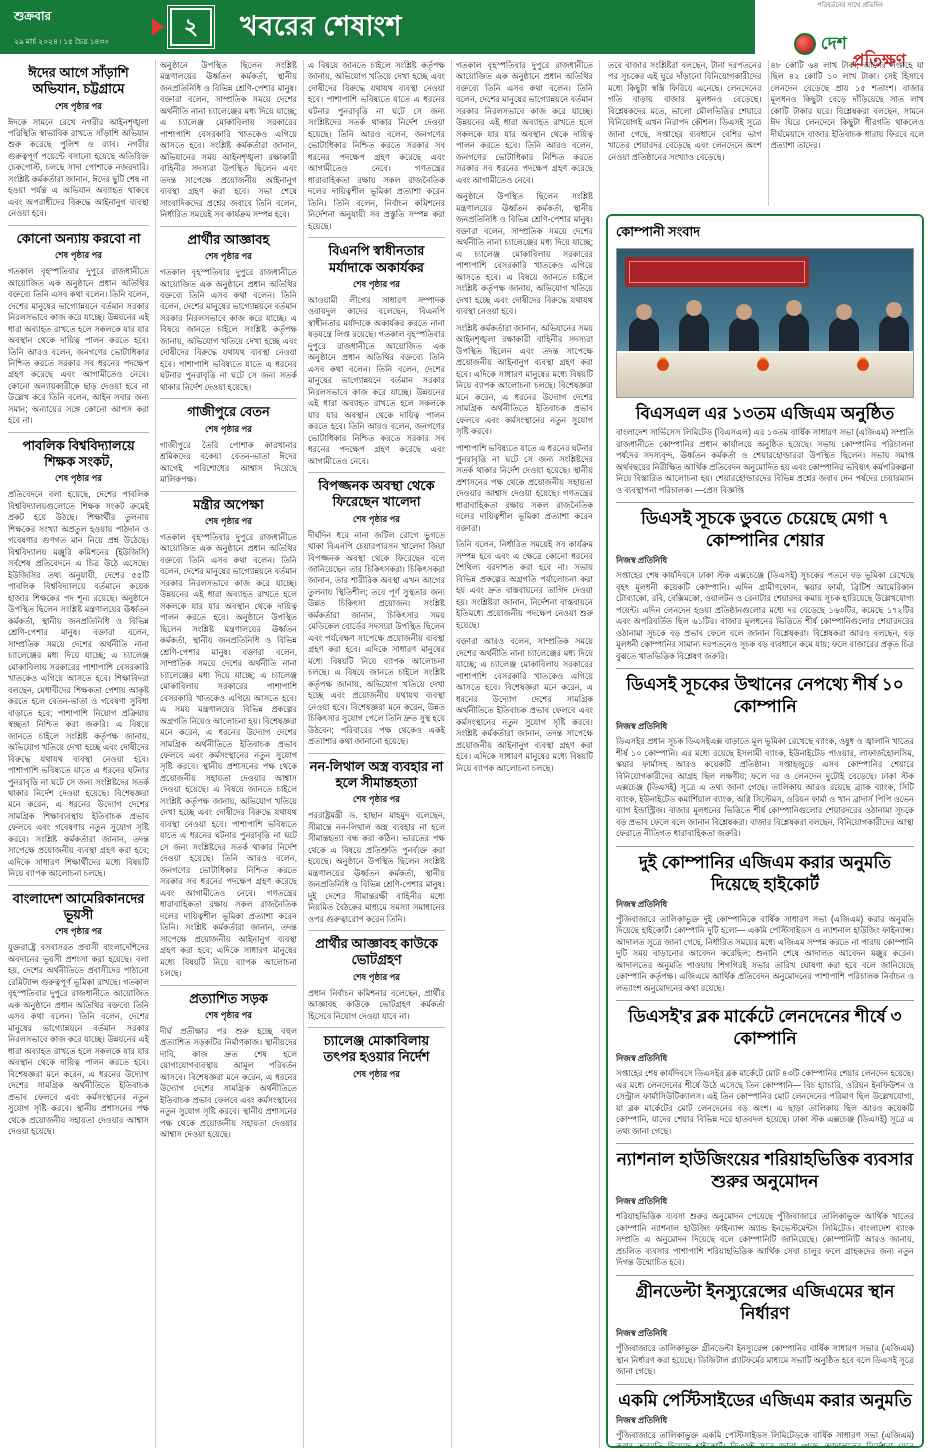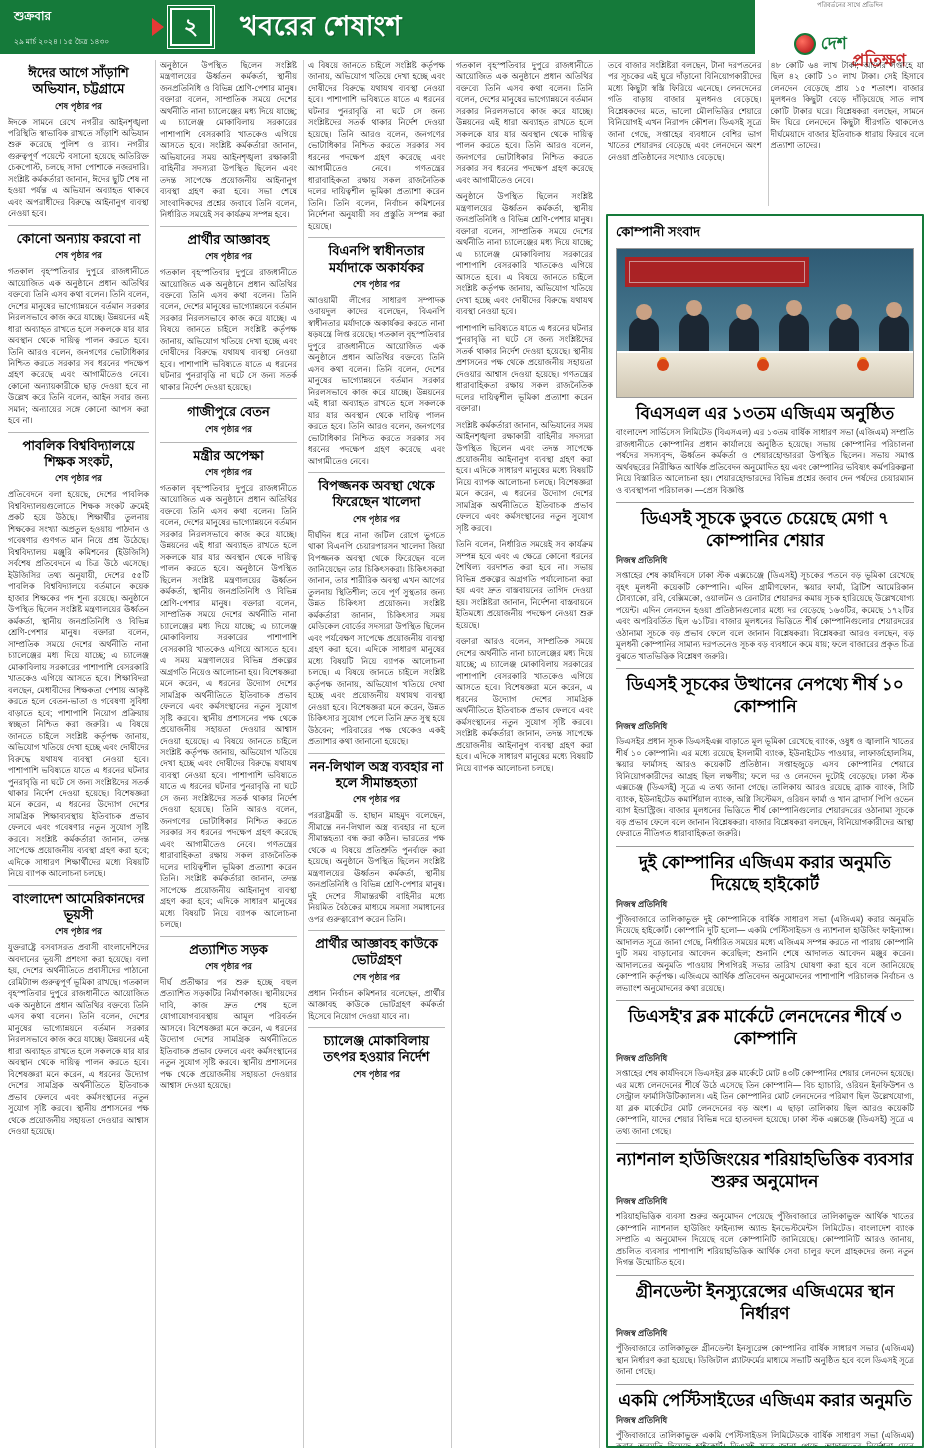--- a/index.html
+++ b/index.html
@@ -32,21 +32,21 @@
   .rightcol{flex:1;box-sizing:border-box;padding-left:6px;height:1388px;overflow:hidden;display:flex;flex-direction:column;}
   .headline{font-size:13px;font-weight:bold;text-align:center;line-height:1.25;margin:5px 0 2px;color:#000;}
   .kicker{font-size:8.5px;font-weight:bold;text-align:center;margin:0 0 3px;color:#111;}
   .nbody{margin:0 0 5px;font-size:8.2px;line-height:1.4;text-align:justify;color:#151515;}
   hr.sep{border:0;border-top:1px solid #b5b5b5;margin:5px 0;}
   
   .right-top{display:flex;height:146px;overflow:hidden;}
   .rt-col{flex:1;padding:0 6px 0 2px;border-right:1px solid #c9c9c9;overflow:hidden;}
   .rt-col.last{border-right:0;padding-right:0;}
   
-  .cbox{border:2px solid #157a3a;border-radius:1px;padding:6px 8px;margin-top:8px;flex:1;overflow:hidden;background:#fff;}
+  .cbox{border:2px solid #157a3a;border-radius:6px;padding:6px 8px;margin-top:8px;flex:1;overflow:hidden;background:#fff;}
   .cbox-title{font-size:13px;font-weight:bold;color:#000;margin:0 0 5px;}
   .citem-h{font-size:17px;font-weight:bold;text-align:center;margin:5px 0 2px;line-height:1.3;color:#000;}
   .cbyline{font-size:8.3px;font-weight:bold;margin:0 0 2px;color:#222;}
   .cbody{font-size:8.2px;line-height:1.4;text-align:justify;margin:0;color:#151515;}
   hr.csep{border:0;border-top:1px solid #9a9a9a;margin:6px 0 2px;}
   
   .photo{position:relative;height:148px;background:linear-gradient(180deg,#2e5a74 0%,#47788f 55%,#8fb0bd 100%);
          overflow:hidden;border:1px solid #999;margin-bottom:4px;}
   .ph-banner{position:absolute;top:8px;left:8px;width:62%;height:30px;background:#b71c1c;opacity:.9;}
   .ph-banner::after{content:"";position:absolute;top:4px;left:4px;right:4px;bottom:4px;border:1px solid rgba(255,255,255,.55);}
@@ -118,20 +118,21 @@
       <hr class="sep">
       <article>
         <h2 class="headline">প্রার্থীর আজ্ঞাবহ</h2>
         <div class="kicker">শেষ পৃষ্ঠার পর</div>
         <p class="nbody">গতকাল বৃহস্পতিবার দুপুরে রাজধানীতে আয়োজিত এক অনুষ্ঠানে প্রধান অতিথির বক্তব্যে তিনি এসব কথা বলেন। তিনি বলেন, দেশের মানুষের ভাগ্যোন্নয়নে বর্তমান সরকার নিরলসভাবে কাজ করে যাচ্ছে। এ বিষয়ে জানতে চাইলে সংশ্লিষ্ট কর্তৃপক্ষ জানায়, অভিযোগ খতিয়ে দেখা হচ্ছে এবং দোষীদের বিরুদ্ধে যথাযথ ব্যবস্থা নেওয়া হবে। পাশাপাশি ভবিষ্যতে যাতে এ ধরনের ঘটনার পুনরাবৃত্তি না ঘটে সে জন্য সতর্ক থাকার নির্দেশ দেওয়া হয়েছে।</p>
       </article>
       <hr class="sep">
       <article>
         <h2 class="headline">গাজীপুরে বেতন</h2>
         <div class="kicker">শেষ পৃষ্ঠার পর</div>
+        <p class="nbody">গাজীপুরে তৈরি পোশাক কারখানার শ্রমিকদের বকেয়া বেতন-ভাতা ঈদের আগেই পরিশোধের আশ্বাস দিয়েছে মালিকপক্ষ।</p>
       </article>
       <hr class="sep">
       <article>
         <h2 class="headline">মন্ত্রীর অপেক্ষা</h2>
         <div class="kicker">শেষ পৃষ্ঠার পর</div>
         <p class="nbody">গতকাল বৃহস্পতিবার দুপুরে রাজধানীতে আয়োজিত এক অনুষ্ঠানে প্রধান অতিথির বক্তব্যে তিনি এসব কথা বলেন। তিনি বলেন, দেশের মানুষের ভাগ্যোন্নয়নে বর্তমান সরকার নিরলসভাবে কাজ করে যাচ্ছে। উন্নয়নের এই ধারা অব্যাহত রাখতে হলে সকলকে যার যার অবস্থান থেকে দায়িত্ব পালন করতে হবে। অনুষ্ঠানে উপস্থিত ছিলেন সংশ্লিষ্ট মন্ত্রণালয়ের ঊর্ধ্বতন কর্মকর্তা, স্থানীয় জনপ্রতিনিধি ও বিভিন্ন শ্রেণি-পেশার মানুষ। বক্তারা বলেন, সাম্প্রতিক সময়ে দেশের অর্থনীতি নানা চ্যালেঞ্জের মধ্য দিয়ে যাচ্ছে; এ চ্যালেঞ্জ মোকাবিলায় সরকারের পাশাপাশি বেসরকারি খাতকেও এগিয়ে আসতে হবে। এ সময় মন্ত্রণালয়ের বিভিন্ন প্রকল্পের অগ্রগতি নিয়েও আলোচনা হয়। বিশেষজ্ঞরা মনে করেন, এ ধরনের উদ্যোগ দেশের সামগ্রিক অর্থনীতিতে ইতিবাচক প্রভাব ফেলবে এবং কর্মসংস্থানের নতুন সুযোগ সৃষ্টি করবে। স্থানীয় প্রশাসনের পক্ষ থেকে প্রয়োজনীয় সহায়তা দেওয়ার আশ্বাস দেওয়া হয়েছে। এ বিষয়ে জানতে চাইলে সংশ্লিষ্ট কর্তৃপক্ষ জানায়, অভিযোগ খতিয়ে দেখা হচ্ছে এবং দোষীদের বিরুদ্ধে যথাযথ ব্যবস্থা নেওয়া হবে। পাশাপাশি ভবিষ্যতে যাতে এ ধরনের ঘটনার পুনরাবৃত্তি না ঘটে সে জন্য সংশ্লিষ্টদের সতর্ক থাকার নির্দেশ দেওয়া হয়েছে। তিনি আরও বলেন, জনগণের ভোটাধিকার নিশ্চিত করতে সরকার সব ধরনের পদক্ষেপ গ্রহণ করেছে এবং আগামীতেও নেবে। গণতন্ত্রের ধারাবাহিকতা রক্ষায় সকল রাজনৈতিক দলের দায়িত্বশীল ভূমিকা প্রত্যাশা করেন তিনি। সংশ্লিষ্ট কর্মকর্তারা জানান, তদন্ত সাপেক্ষে প্রয়োজনীয় আইনানুগ ব্যবস্থা গ্রহণ করা হবে; এদিকে সাধারণ মানুষের মধ্যে বিষয়টি নিয়ে ব্যাপক আলোচনা চলছে।</p>
       </article>
       <hr class="sep">
       <article>
         <h2 class="headline">প্রত্যাশিত সড়ক</h2>
@@ -169,22 +170,22 @@
       <hr class="sep">
       <article>
         <h2 class="headline">চ্যালেঞ্জ মোকাবিলায় তৎপর হওয়ার নির্দেশ</h2>
         <div class="kicker">শেষ পৃষ্ঠার পর</div>
       </article>
     </div>
 
     <div class="ncol">
       <p class="nbody">গতকাল বৃহস্পতিবার দুপুরে রাজধানীতে আয়োজিত এক অনুষ্ঠানে প্রধান অতিথির বক্তব্যে তিনি এসব কথা বলেন। তিনি বলেন, দেশের মানুষের ভাগ্যোন্নয়নে বর্তমান সরকার নিরলসভাবে কাজ করে যাচ্ছে। উন্নয়নের এই ধারা অব্যাহত রাখতে হলে সকলকে যার যার অবস্থান থেকে দায়িত্ব পালন করতে হবে। তিনি আরও বলেন, জনগণের ভোটাধিকার নিশ্চিত করতে সরকার সব ধরনের পদক্ষেপ গ্রহণ করেছে এবং আগামীতেও নেবে।</p>
       <p class="nbody">অনুষ্ঠানে উপস্থিত ছিলেন সংশ্লিষ্ট মন্ত্রণালয়ের ঊর্ধ্বতন কর্মকর্তা, স্থানীয় জনপ্রতিনিধি ও বিভিন্ন শ্রেণি-পেশার মানুষ। বক্তারা বলেন, সাম্প্রতিক সময়ে দেশের অর্থনীতি নানা চ্যালেঞ্জের মধ্য দিয়ে যাচ্ছে; এ চ্যালেঞ্জ মোকাবিলায় সরকারের পাশাপাশি বেসরকারি খাতকেও এগিয়ে আসতে হবে। এ বিষয়ে জানতে চাইলে সংশ্লিষ্ট কর্তৃপক্ষ জানায়, অভিযোগ খতিয়ে দেখা হচ্ছে এবং দোষীদের বিরুদ্ধে যথাযথ ব্যবস্থা নেওয়া হবে।</p>
+      <p class="nbody">সংশ্লিষ্ট কর্মকর্তারা জানান, অভিযানের সময় আইনশৃঙ্খলা রক্ষাকারী বাহিনীর সদস্যরা উপস্থিত ছিলেন এবং তদন্ত সাপেক্ষে প্রয়োজনীয় আইনানুগ ব্যবস্থা গ্রহণ করা হবে। এদিকে সাধারণ মানুষের মধ্যে বিষয়টি নিয়ে ব্যাপক আলোচনা চলছে। বিশেষজ্ঞরা মনে করেন, এ ধরনের উদ্যোগ দেশের সামগ্রিক অর্থনীতিতে ইতিবাচক প্রভাব ফেলবে এবং কর্মসংস্থানের নতুন সুযোগ সৃষ্টি করবে।</p>
       <p class="nbody">পাশাপাশি ভবিষ্যতে যাতে এ ধরনের ঘটনার পুনরাবৃত্তি না ঘটে সে জন্য সংশ্লিষ্টদের সতর্ক থাকার নির্দেশ দেওয়া হয়েছে। স্থানীয় প্রশাসনের পক্ষ থেকে প্রয়োজনীয় সহায়তা দেওয়ার আশ্বাস দেওয়া হয়েছে। গণতন্ত্রের ধারাবাহিকতা রক্ষায় সকল রাজনৈতিক দলের দায়িত্বশীল ভূমিকা প্রত্যাশা করেন বক্তারা।</p>
-      <p class="nbody">সংশ্লিষ্ট কর্মকর্তারা জানান, অভিযানের সময় আইনশৃঙ্খলা রক্ষাকারী বাহিনীর সদস্যরা উপস্থিত ছিলেন এবং তদন্ত সাপেক্ষে প্রয়োজনীয় আইনানুগ ব্যবস্থা গ্রহণ করা হবে। এদিকে সাধারণ মানুষের মধ্যে বিষয়টি নিয়ে ব্যাপক আলোচনা চলছে। বিশেষজ্ঞরা মনে করেন, এ ধরনের উদ্যোগ দেশের সামগ্রিক অর্থনীতিতে ইতিবাচক প্রভাব ফেলবে এবং কর্মসংস্থানের নতুন সুযোগ সৃষ্টি করবে।</p>
       <p class="nbody">তিনি বলেন, নির্ধারিত সময়েই সব কার্যক্রম সম্পন্ন হবে এবং এ ক্ষেত্রে কোনো ধরনের শৈথিল্য বরদাশত করা হবে না। সভায় বিভিন্ন প্রকল্পের অগ্রগতি পর্যালোচনা করা হয় এবং দ্রুত বাস্তবায়নের তাগিদ দেওয়া হয়। সংশ্লিষ্টরা জানান, নির্দেশনা বাস্তবায়নে ইতিমধ্যে প্রয়োজনীয় পদক্ষেপ নেওয়া শুরু হয়েছে।</p>
       <p class="nbody">বক্তারা আরও বলেন, সাম্প্রতিক সময়ে দেশের অর্থনীতি নানা চ্যালেঞ্জের মধ্য দিয়ে যাচ্ছে; এ চ্যালেঞ্জ মোকাবিলায় সরকারের পাশাপাশি বেসরকারি খাতকেও এগিয়ে আসতে হবে। বিশেষজ্ঞরা মনে করেন, এ ধরনের উদ্যোগ দেশের সামগ্রিক অর্থনীতিতে ইতিবাচক প্রভাব ফেলবে এবং কর্মসংস্থানের নতুন সুযোগ সৃষ্টি করবে। সংশ্লিষ্ট কর্মকর্তারা জানান, তদন্ত সাপেক্ষে প্রয়োজনীয় আইনানুগ ব্যবস্থা গ্রহণ করা হবে। এদিকে সাধারণ মানুষের মধ্যে বিষয়টি নিয়ে ব্যাপক আলোচনা চলছে।</p>
     </div>
 
     <div class="rightcol">
       <div class="right-top">
         <div class="rt-col">
           <p class="nbody">তবে বাজার সংশ্লিষ্টরা বলছেন, টানা দরপতনের পর সূচকের এই ঘুরে দাঁড়ানো বিনিয়োগকারীদের মধ্যে কিছুটা স্বস্তি ফিরিয়ে এনেছে। লেনদেনের গতি বাড়ায় বাজার মূলধনও বেড়েছে। বিশ্লেষকদের মতে, ভালো মৌলভিত্তির শেয়ারে বিনিয়োগই এখন নিরাপদ কৌশল। ডিএসই সূত্রে জানা গেছে, সপ্তাহের ব্যবধানে বেশির ভাগ খাতের শেয়ারদর বেড়েছে এবং লেনদেনে অংশ নেওয়া প্রতিষ্ঠানের সংখ্যাও বেড়েছে।</p>
         </div>
         <div class="rt-col last">

